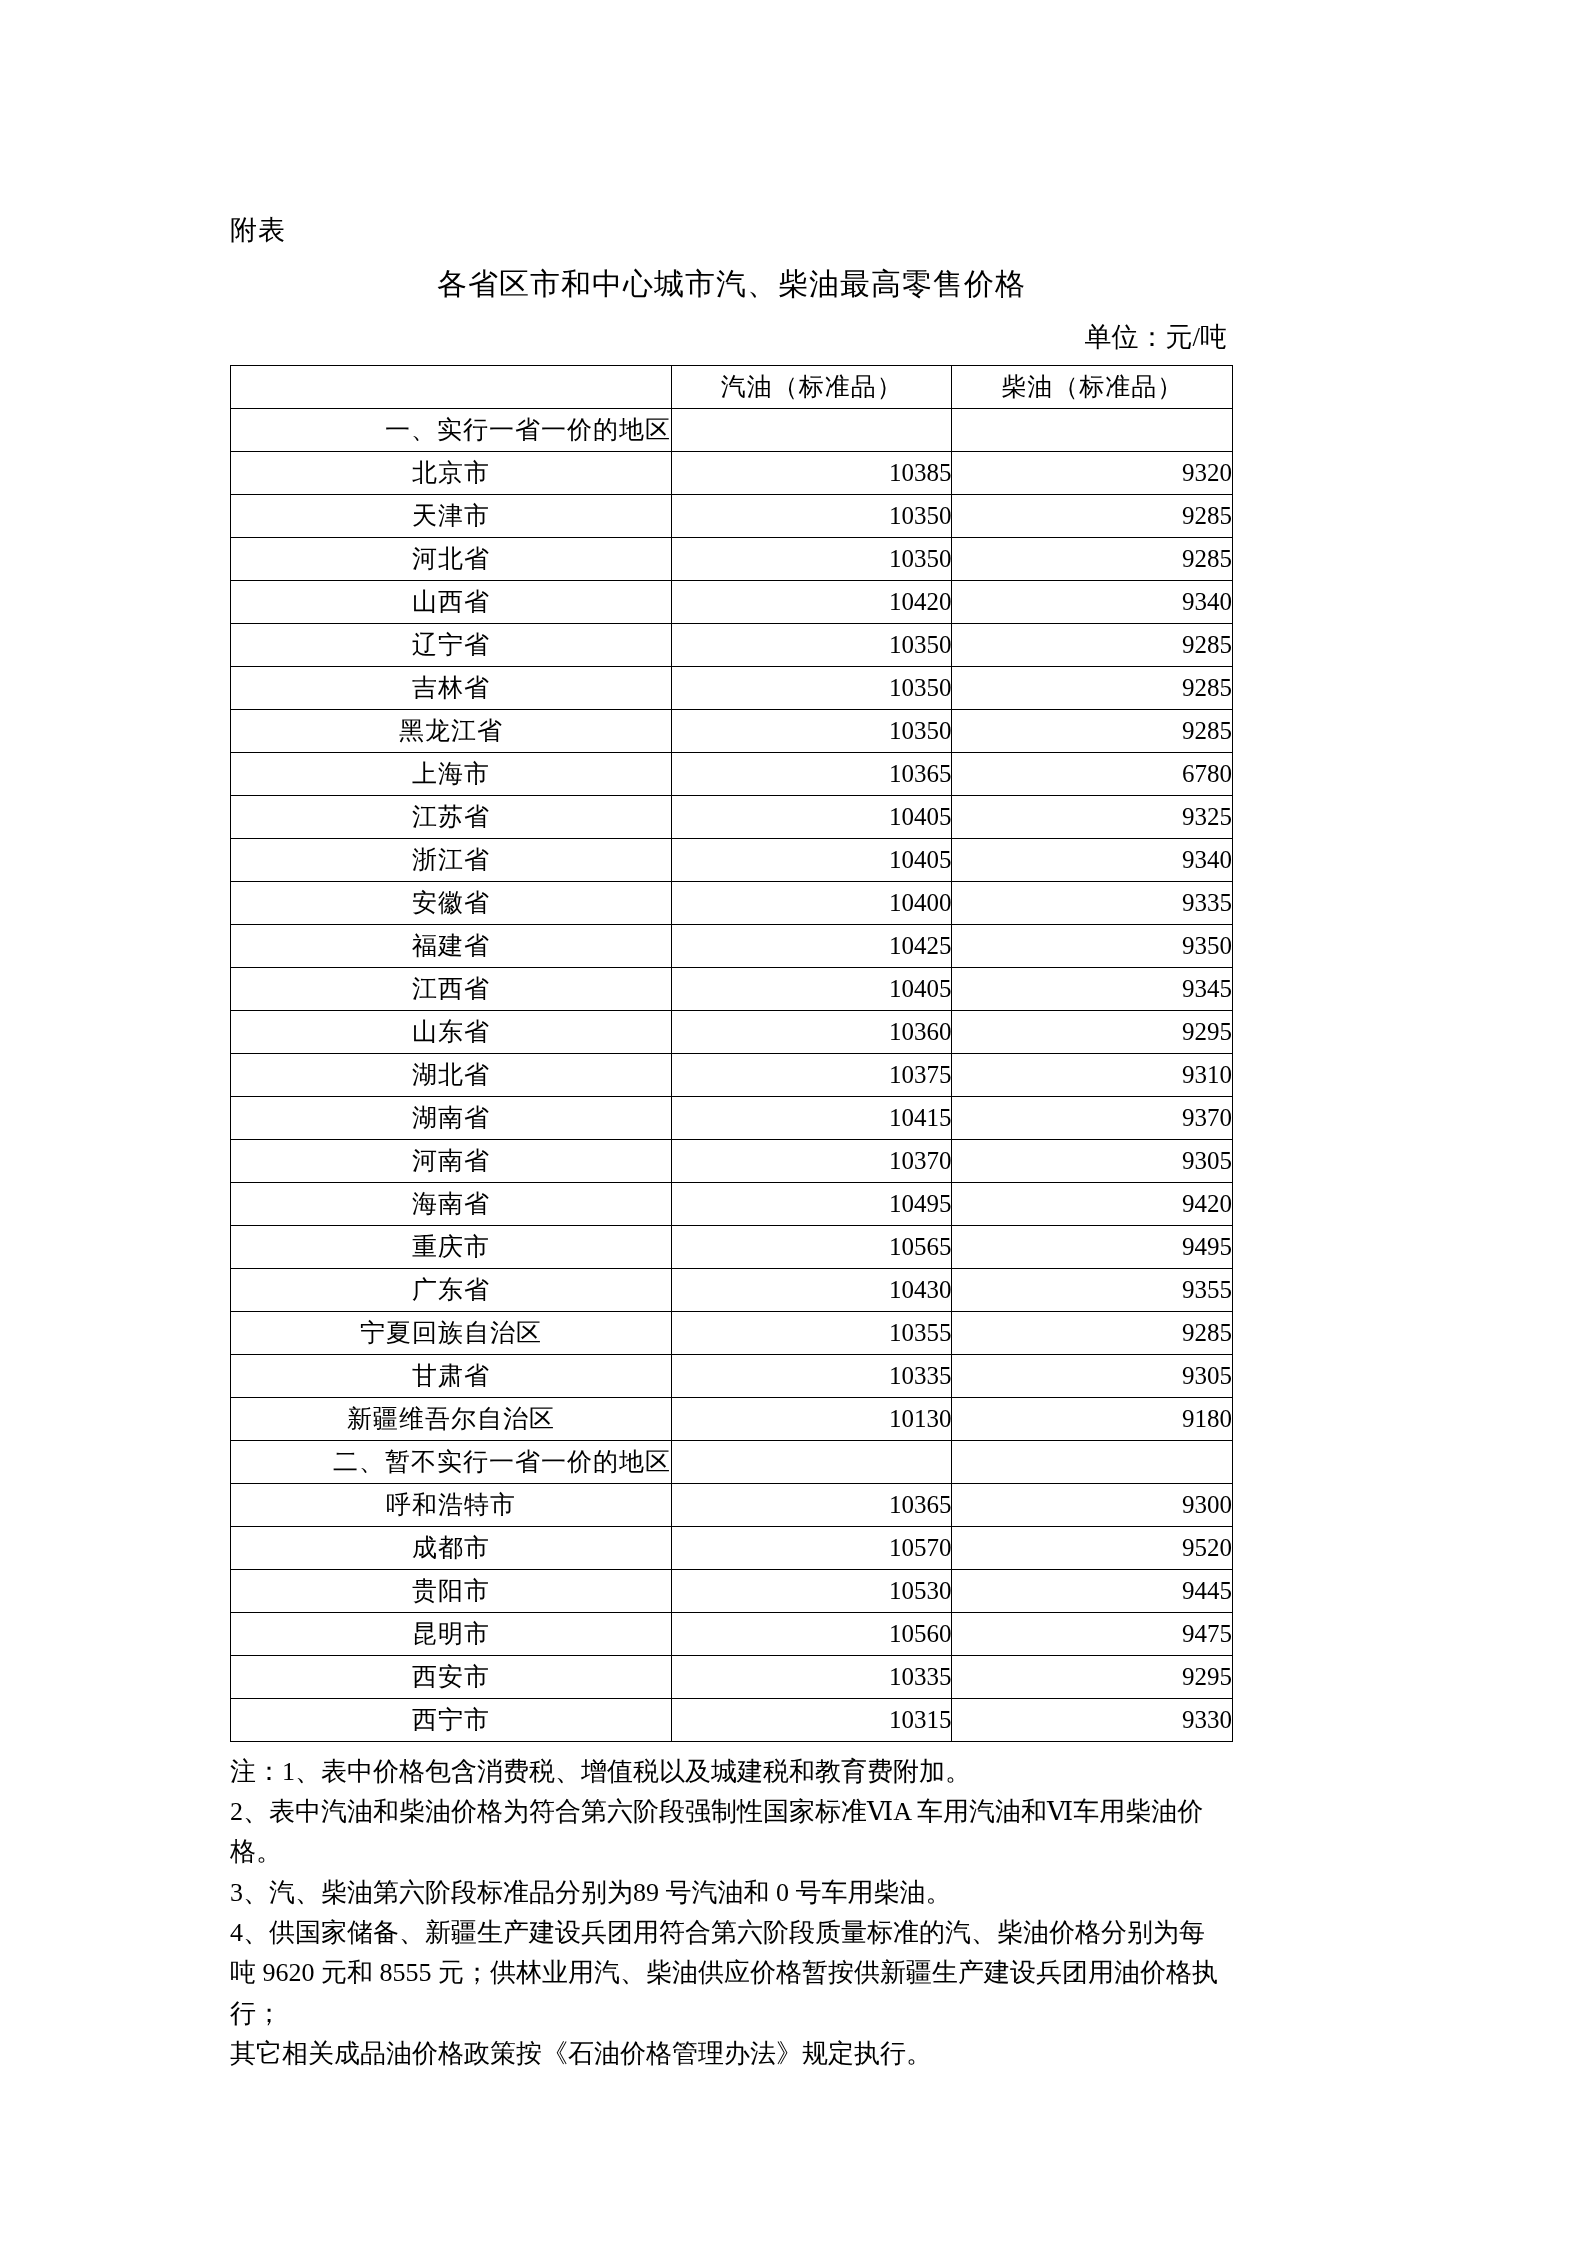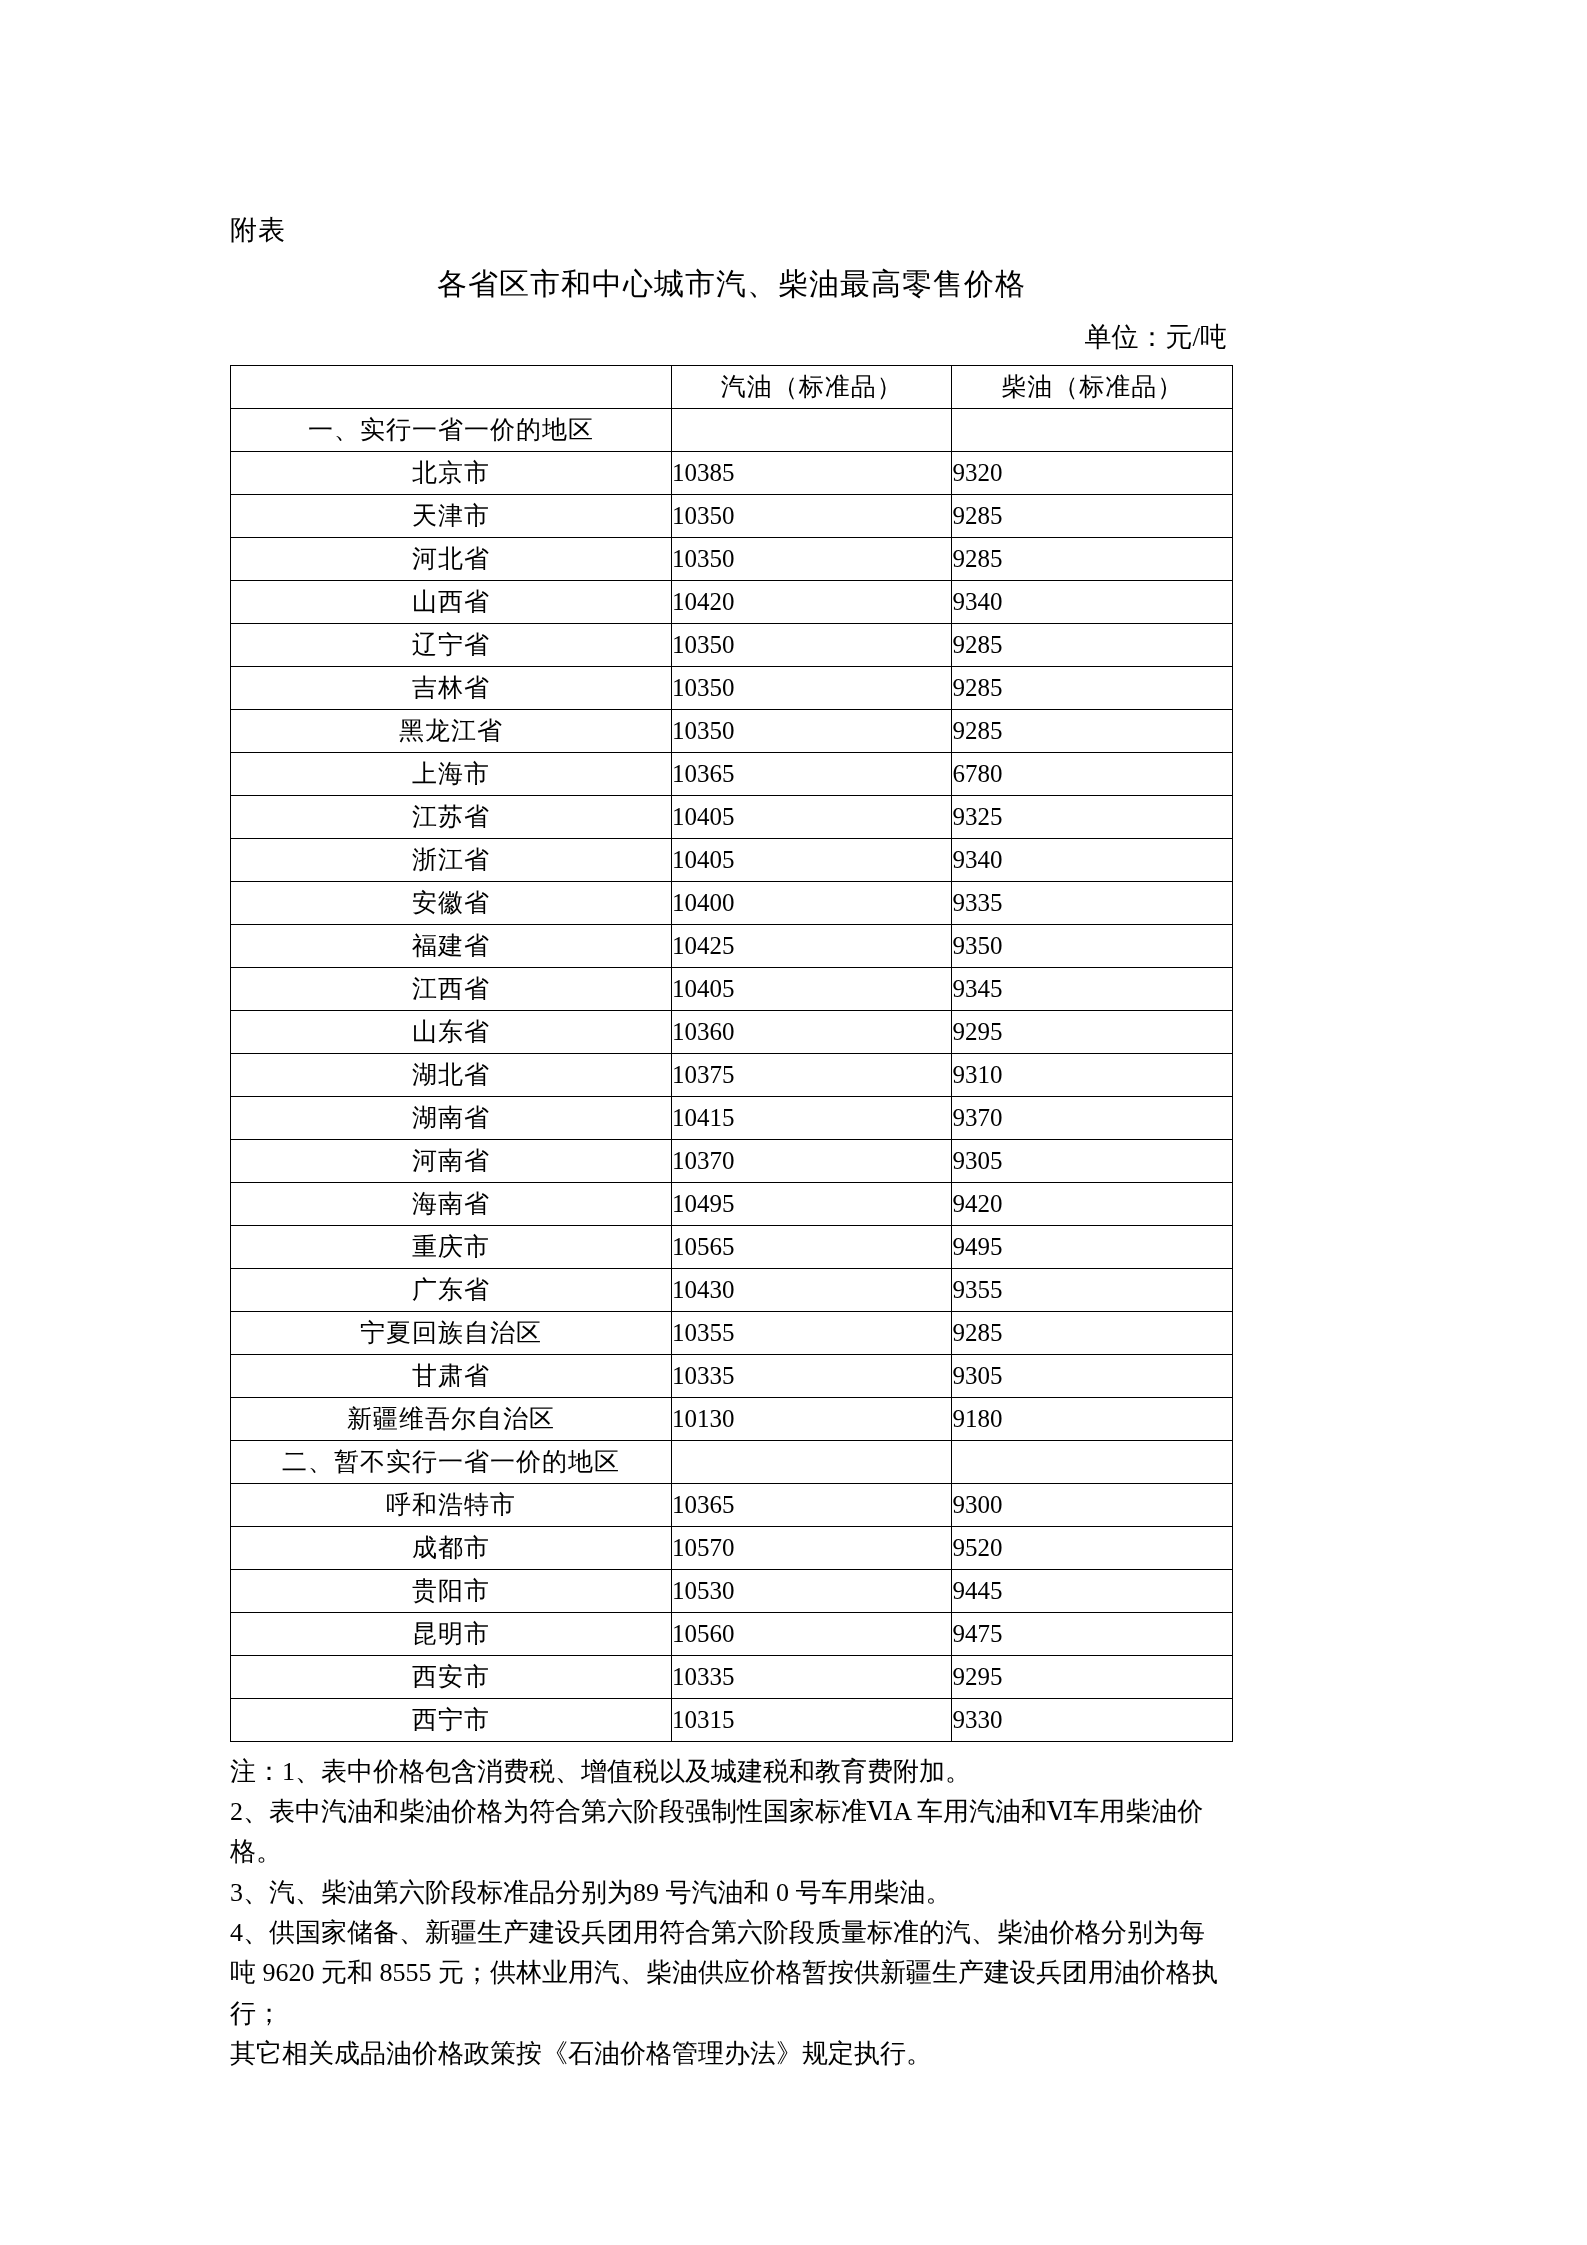--- a/index.html
+++ b/index.html
@@ -57,31 +57,31 @@
   .col-name { width: 44%; }
   .col-val  { width: 28%; }
 
   .hdr-blank { }
   .hdr-cell {
     text-align: center;
     font-size: 26px;
     letter-spacing: 1px;
   }
   .section-cell {
-    text-align: center;
+    text-align: right;
     padding-left: 10px;
     letter-spacing: 1px;
   }
   .region-cell {
     text-align: center;
     padding-left: 10px;
     letter-spacing: 1px;
   }
   .value-cell {
-    text-align: left;
+    text-align: right;
   }
   .empty-cell { }
 
   .notes {
     margin-top: 10px;
     font-size: 26px;
     line-height: 1.55;
   }
   .notes p {
     margin: 0;

